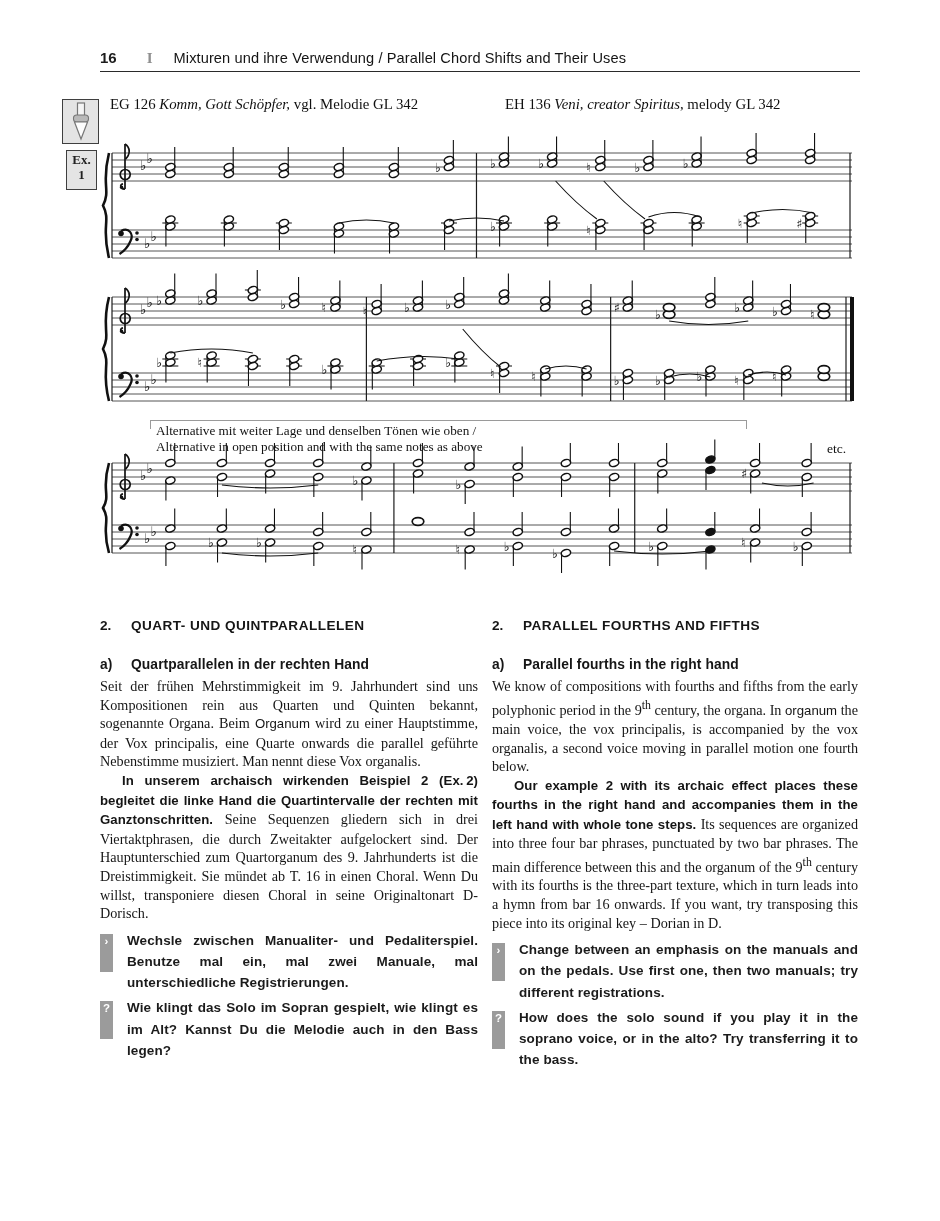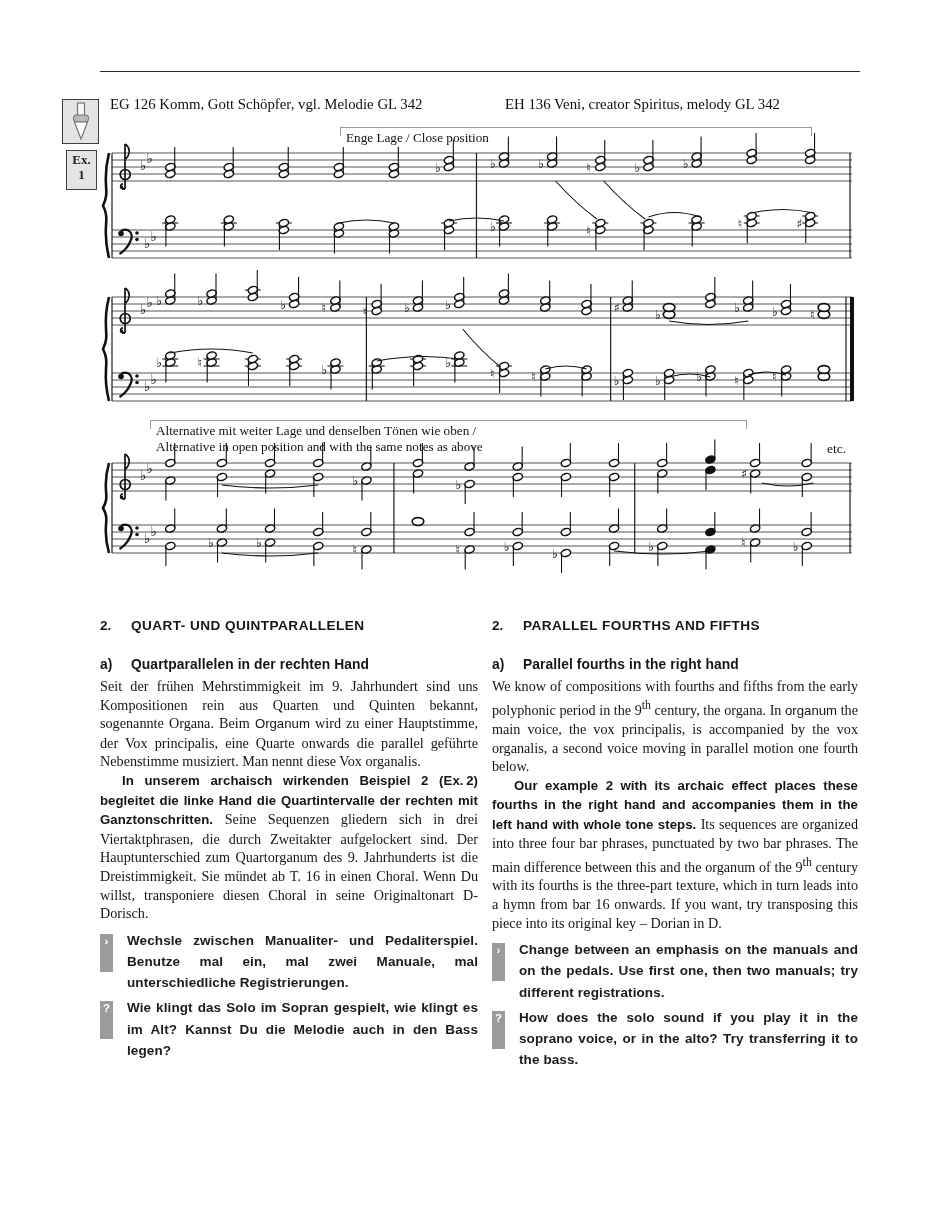--- a/index.html
+++ b/index.html
@@ -16,21 +16,21 @@
   .partnum{margin-left:30px;font-family:"Liberation Serif",serif;font-size:15px;font-weight:700;color:#8f8f8f;}
   .htitle{margin-left:21px;font-size:14.6px;font-weight:500;color:#141414;letter-spacing:.1px;}
   .rule{position:absolute;left:100px;top:71px;width:760px;border-top:1.6px solid var(--rule);}
   
   .graybox{position:absolute;background:var(--box-bg);border:1.4px solid var(--box-border);box-sizing:border-box;}
   .pipe-box{left:62px;top:99px;width:37px;height:45px;display:flex;align-items:center;justify-content:center;}
   .ex-box{left:66px;top:150px;width:31px;height:40px;text-align:center;font-weight:700;
           font-size:13px;line-height:14.5px;padding-top:2px;color:#222;}
   
   .score-label{position:absolute;top:96px;font-size:14.8px;color:#101010;white-space:nowrap;}
-  .score-label .it{text-align:center;}
+  .score-label .it{font-style:italic;text-align:center;}
   .lab-left{left:110px;} .lab-right{left:505px;}
   
   .bracket{position:absolute;border-top:1.3px solid var(--bracket);}
   .bracket:before,.bracket:after{content:"";position:absolute;top:0;width:0;height:8px;border-left:1.3px solid var(--bracket);}
   .bracket:before{left:0;} .bracket:after{right:0;}
   .bracket .blab{padding:2px 0 0 6px;font-size:13.2px;line-height:15.6px;color:#111;}
   .close-bracket{left:340px;top:127px;width:472px;}
   .alt-bracket{left:150px;top:420px;width:597px;}
   .etc{position:absolute;left:827px;top:441px;font-size:13.5px;color:#111;}
   
@@ -65,40 +65,42 @@
   .marker{flex:0 0 13px;height:38px;background:var(--marker);color:#fff;font-family:"Liberation Sans",sans-serif;
           font-weight:700;font-size:11.5px;line-height:15px;text-align:center;margin-top:4px;}
   .callout-text{margin-left:14px;font-family:"Liberation Sans",sans-serif;font-weight:600;font-size:13.5px;
                 line-height:21.2px;text-align:justify;color:#1b1b1b;letter-spacing:.1px;}
 </style>
 </head>
 <body>
 
 <div class="page">
 
+  <div class="header">
+    <span class="pagenum">16</span>
+    <span class="partnum">I</span>
+    <span class="htitle">Mixturen und ihre Verwendung / Parallel Chord Shifts and Their Uses</span>
+  </div>
   <div class="rule"></div>
 
   <div class="graybox pipe-box">
     <svg width="30" height="39" viewBox="0 0 30 39">
       <rect x="11.5" y="1" width="7" height="13" fill="#f5f5f5" stroke="#777" stroke-width="1.2"></rect>
       <rect x="7.5" y="13" width="15" height="7" rx="3.2" fill="#b9b9b9" stroke="#777" stroke-width="1.1"></rect>
       <polygon points="8.5,20 21.5,20 15,37" fill="#fdfdfd" stroke="#777" stroke-width="1.2"></polygon>
     </svg>
   </div>
 
   <div class="score-label lab-left">
     <span>EG 126 </span><span class="it">Komm, Gott Schöpfer,</span><span> vgl. Melodie GL 342</span>
   </div>
   <div class="score-label lab-right">
     <span>EH 136 </span><span class="it">Veni, creator Spiritus</span><span>, melody GL 342</span>
   </div>
 
-  <div class="bracket close-bracket">
-    <div class="blab">Enge Lage / Close position</div>
-  </div>
 
   <div class="graybox ex-box">
     <div>Ex.</div>
     <div>1</div>
   </div>
 
   <svg class="system" width="760" height="135" style="left:100px;top:137px;position:absolute;">
       <line x1="12" y1="16" x2="752" y2="16" class="sl"></line>
       <line x1="12" y1="93" x2="752" y2="93" class="sl"></line>
       <line x1="12" y1="23" x2="752" y2="23" class="sl"></line>

